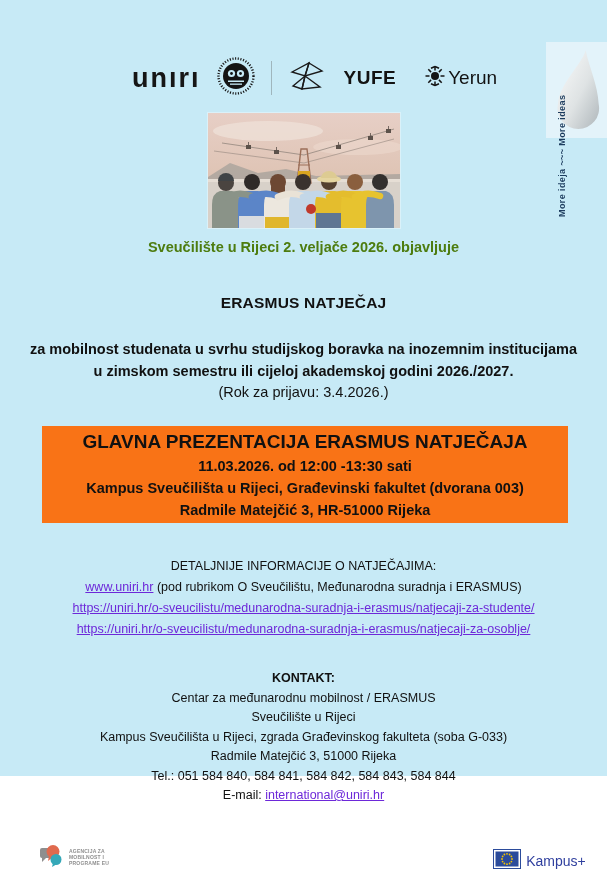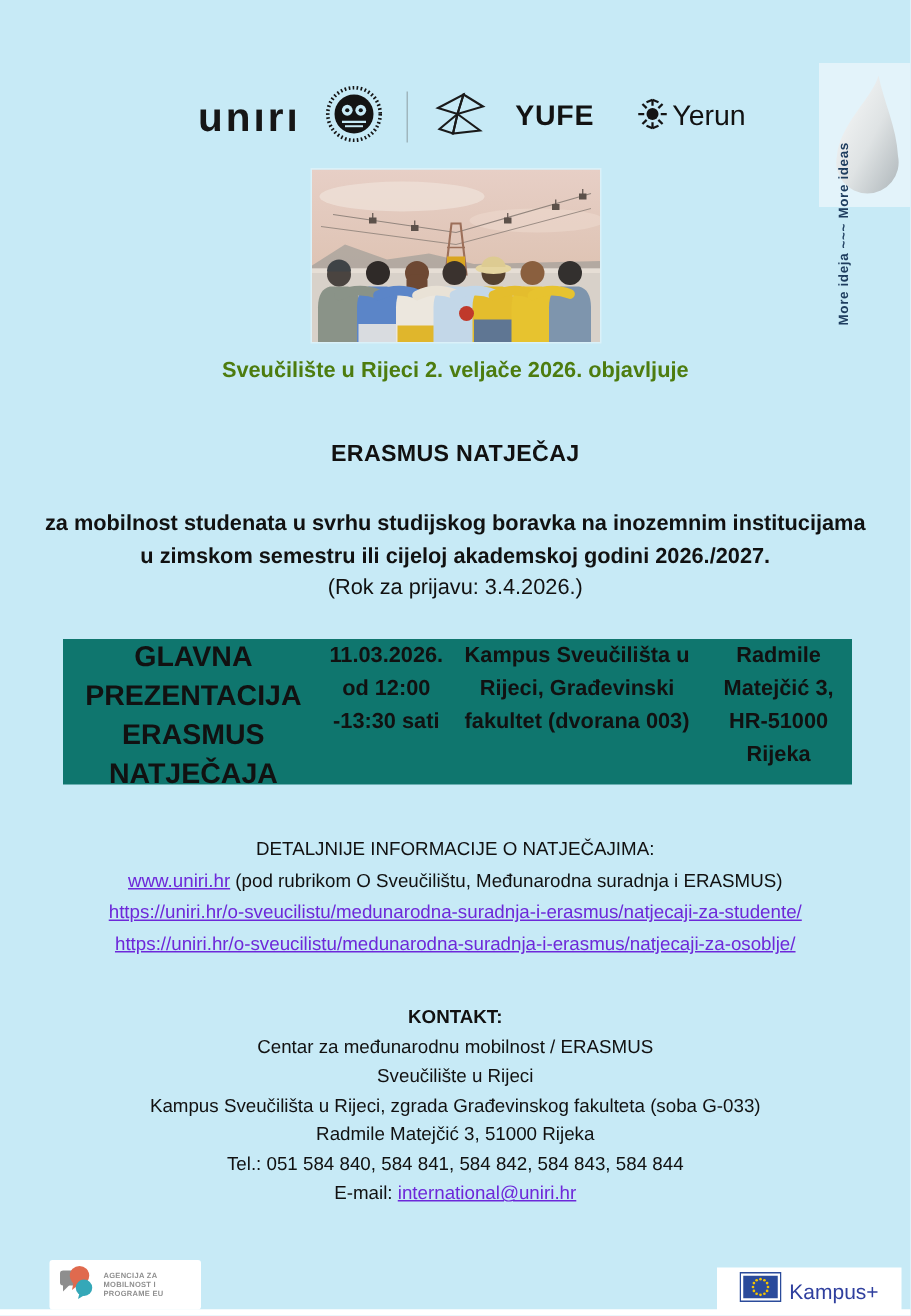--- a/index.html
+++ b/index.html
@@ -1,21 +1,21 @@
 <!DOCTYPE html>
 <html><head>
 <meta charset="utf-8">
 <style>
   html,body{margin:0;padding:0;}
   body{
     width:607px;height:877px;position:relative;background:#ffffff;
     font-family:"Liberation Sans","DejaVu Sans",sans-serif;
     -webkit-font-smoothing:antialiased;overflow:hidden;
   }
-  .page{position:absolute;left:0;top:0;width:607px;height:873px;background:#c7eaf6;}
+  .page{position:absolute;left:0;top:0;width:607px;height:776px;background:#c7eaf6;}
 
   
   .logo-row{position:absolute;left:132px;top:55px;height:46px;display:flex;align-items:center;}
   .uniri-wordmark{font-size:27px;font-weight:700;letter-spacing:2px;color:#161616;line-height:46px;}
   .seal{margin-left:16px;}
   .logo-divider{width:1px;height:34px;background:#9fb6bd;margin:0 18px 0 16px;}
   .yufe{display:flex;align-items:center;}
   .yufe-label{font-size:19px;font-weight:800;color:#121212;margin-left:20px;letter-spacing:.5px;}
   .yerun{display:flex;align-items:center;margin-left:28px;}
   .yerun-label{font-size:19px;font-weight:400;color:#121212;margin-left:2px;}
@@ -37,22 +37,22 @@
   
   .center-line{position:absolute;left:0;width:607px;text-align:center;}
   .publisher{top:239px;font-size:14.5px;font-weight:700;color:#4d7c0f;}
   .main-title{top:294px;font-size:15.5px;font-weight:700;color:#111;letter-spacing:.2px;}
   .desc{top:338px;font-size:14.5px;font-weight:700;color:#111;line-height:22px;}
   .deadline{top:384px;font-size:14.5px;font-weight:400;color:#111;}
 
   
   .pres-box{
     position:absolute;left:42px;top:426px;width:526px;height:97px;
-    background:#0f766e;text-align:center;color:#111;
-    display:flex;flex-direction:row;justify-content:center;
+    background:#f97316;text-align:center;color:#111;
+    display:flex;flex-direction:column;justify-content:center;
   }
   .pres-title{font-size:19px;font-weight:700;line-height:26px;}
   .pres-line{font-size:14.5px;font-weight:700;line-height:22px;}
 
   
   .info-block{position:absolute;left:0;top:556px;width:607px;text-align:center;font-size:12.5px;color:#111;line-height:21px;}
   .info-heading{font-weight:400;}
   a.doc-link{color:#6d28d9;text-decoration:underline;cursor:pointer;}
   .contact-block{position:absolute;left:0;top:669px;width:607px;text-align:center;font-size:12.5px;color:#111;line-height:19.5px;}
   .contact-heading{font-weight:700;}

